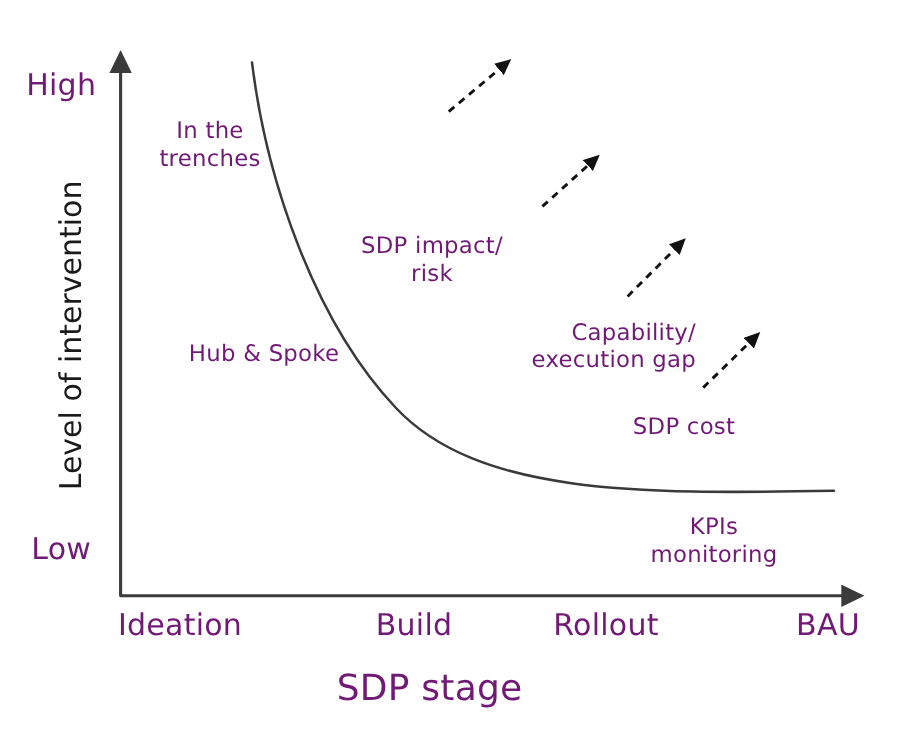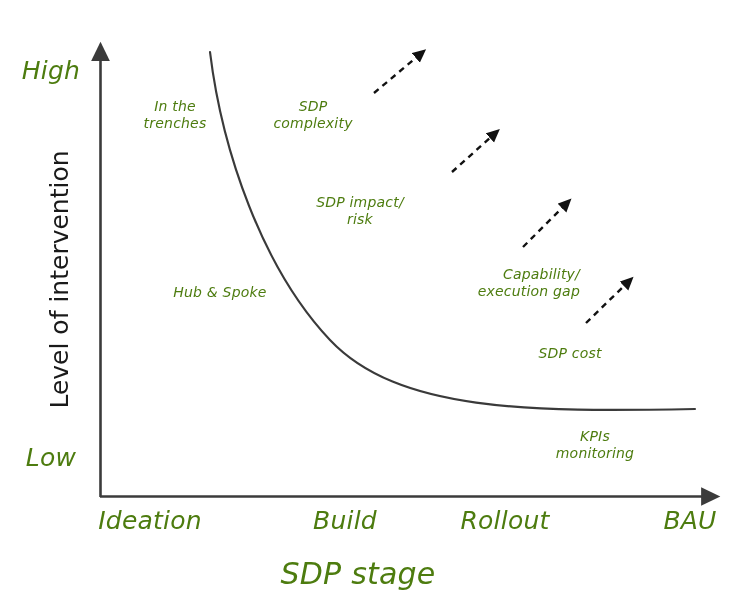--- a/index.html
+++ b/index.html
@@ -22,22 +22,21 @@
     top: 0;
     width: 753px;
     height: 613px;
   }
   .lbl {
     position: absolute;
     text-align: center;
     line-height: 1.22;
     white-space: pre-line;
     letter-spacing: 0.2px;
-    color: #4d7c0f;
-    font-style: italic;
+    color: #701a75;
   }
   
   .axis-end {
     font-size: 25px;
   }
   #label-high {
     left: 8px;
     top: 56px;
     width: 86px;
   }
@@ -69,21 +68,21 @@
     font-size: 25px;
     top: 506px;
     width: 170px;
   }
   #tick-0 { left: 65px; }
   #tick-1 { left: 260px; }
   #tick-2 { left: 420px; }
   #tick-3 { left: 605px; }
   
   .note {
-    font-size: 14px;
+    font-size: 19px;
     width: 210px;
   }
   #note-0 { left: 70px;  top: 98px; }
   #note-1 { left: 208px; top: 98px; }
   #note-2 { left: 255px; top: 194px; }
   #note-3 { left: 115px; top: 284px; }
   #note-4 { left: 370px; top: 266px; text-align: right; }
   #note-5 { left: 465px; top: 345px; }
   #note-6 { left: 248px; top: 391px; }
   #note-7 { left: 490px; top: 428px; }
@@ -125,22 +124,20 @@
 
   <div class="lbl tick" id="tick-0">Ideation</div>
   <div class="lbl tick" id="tick-1">Build</div>
   <div class="lbl tick" id="tick-2">Rollout</div>
   <div class="lbl tick" id="tick-3">BAU</div>
 
   <div class="lbl" id="x-axis-title">SDP stage</div>
 
   <div class="lbl note" id="note-0">In the
 trenches</div>
-  <div class="lbl note" id="note-1">SDP
-complexity</div>
   <div class="lbl note" id="note-2">SDP impact/
 risk</div>
   <div class="lbl note" id="note-3">Hub &amp; Spoke</div>
   <div class="lbl note" id="note-4">Capability/
 execution gap</div>
   <div class="lbl note" id="note-5">SDP cost</div>
   <div class="lbl note" id="note-7">KPIs
 monitoring</div>
 
 </div>

